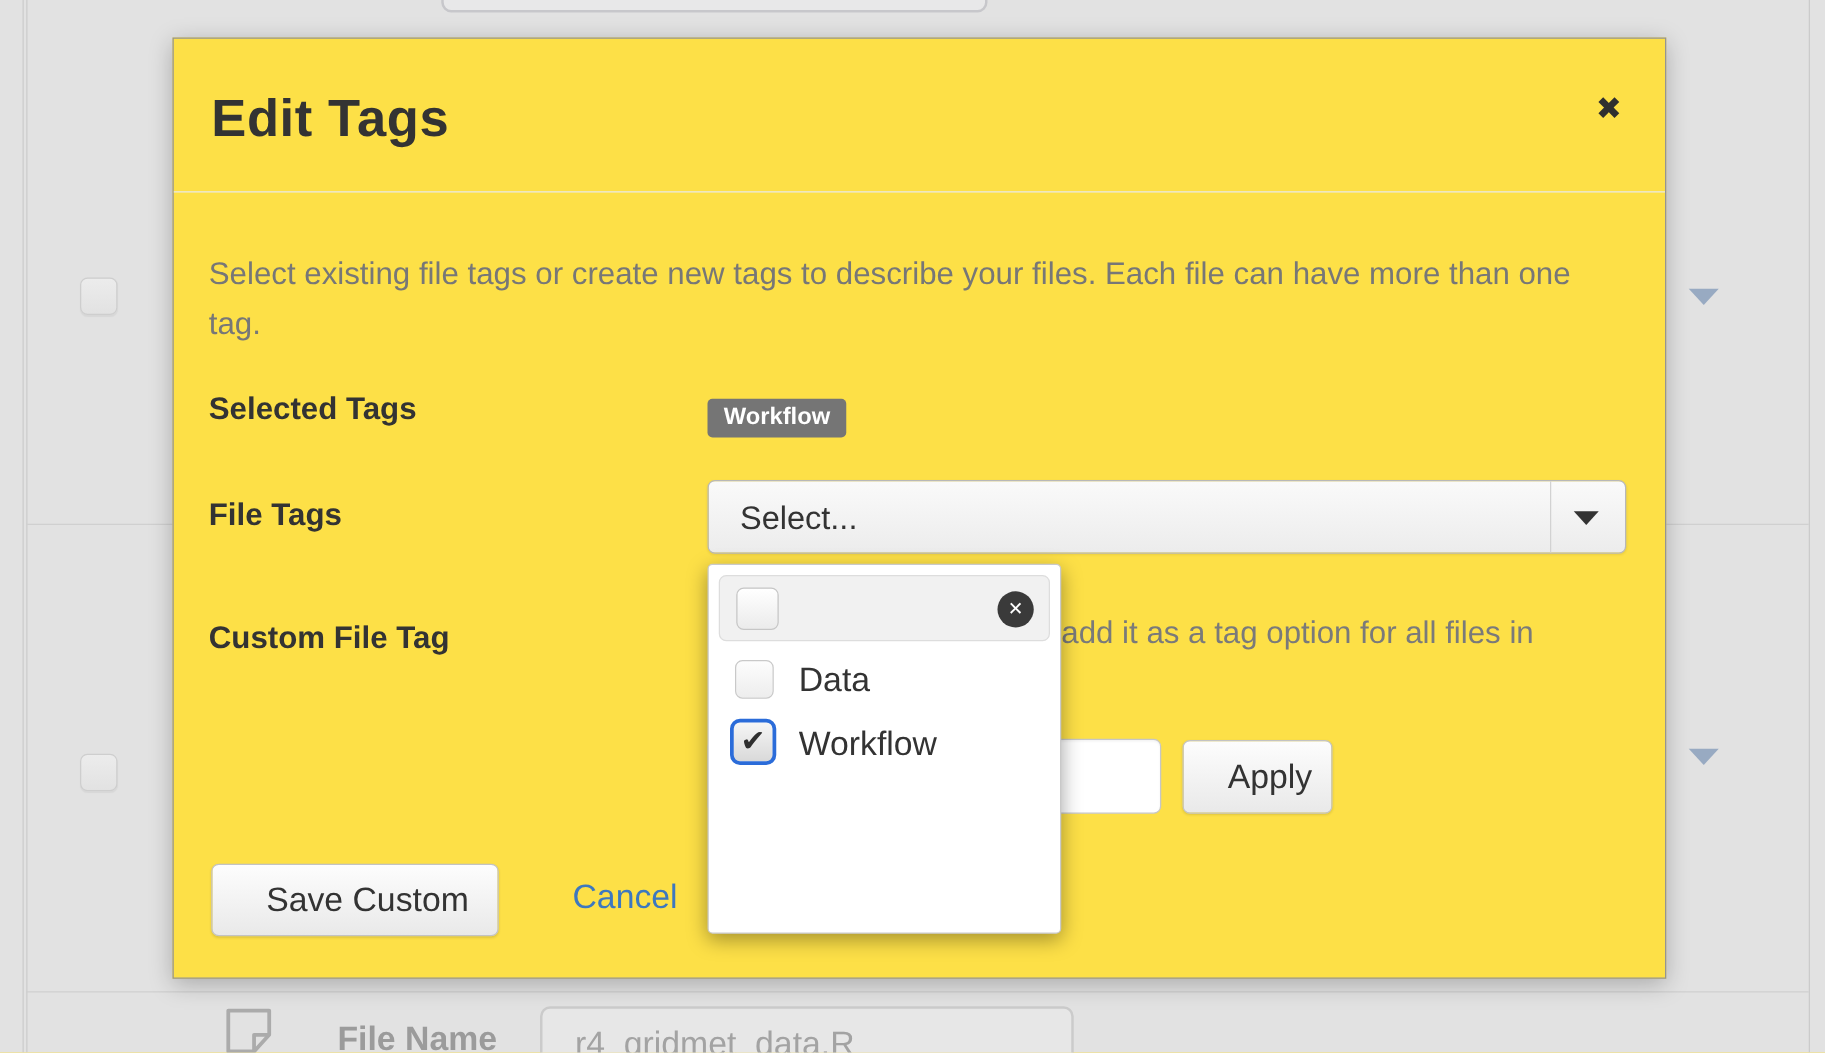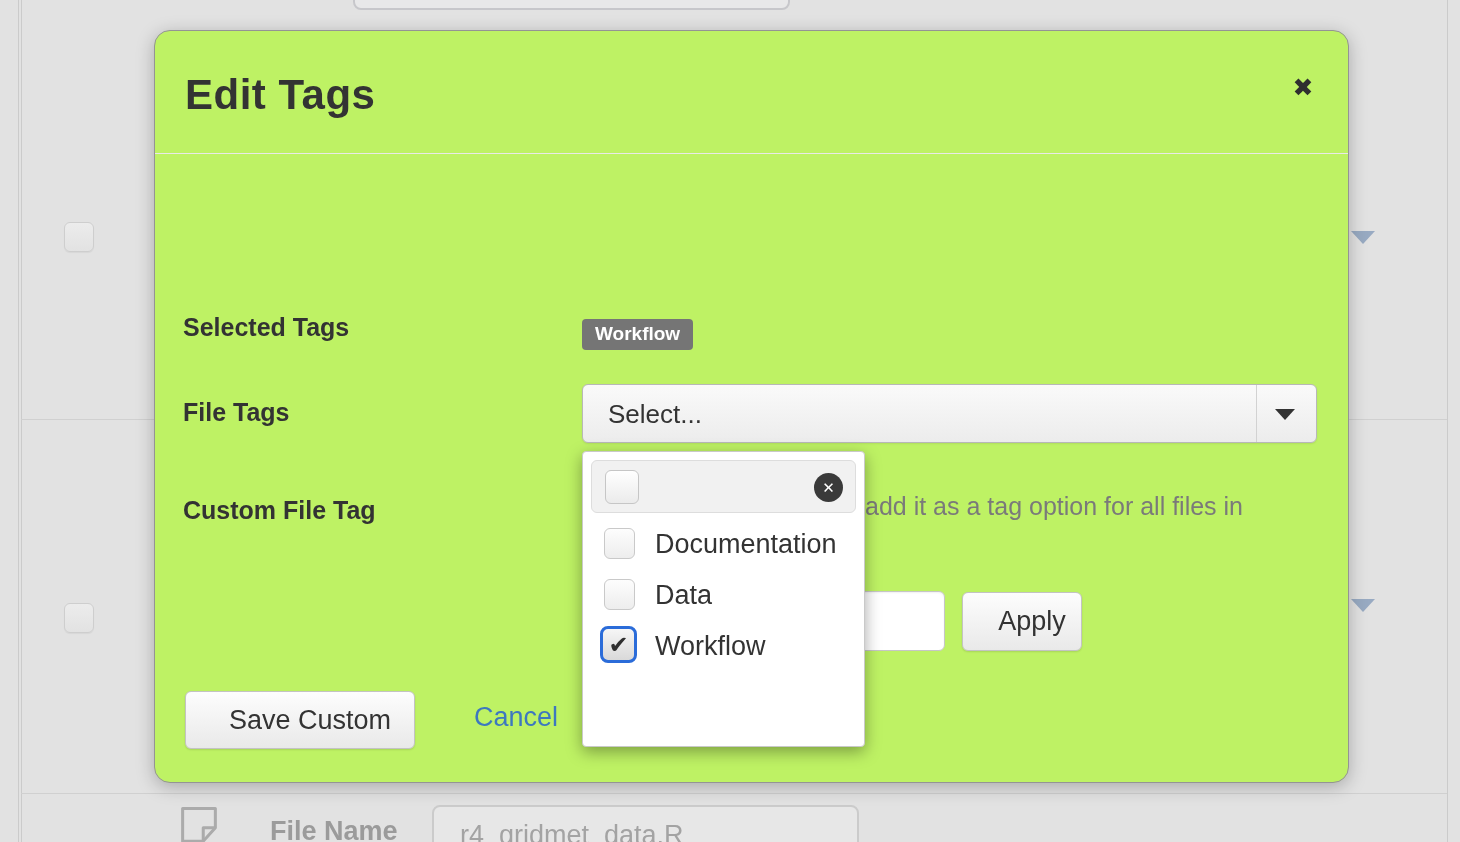--- a/index.html
+++ b/index.html
@@ -16,22 +16,22 @@
   .bg-caret { width:0; height:0; border-left:12px solid transparent; border-right:12px solid transparent;
               border-top:13px solid #98aac2; }
   .bg-input-partial { left:353px; top:-32px; width:437px; height:42px; border:2px solid #c7c7cb;
                       border-radius:8px; background:#e8e8e9; }
   .bg-bottom-input { left:432px; top:805px; width:427px; height:60px; border:2px solid #cbcbcb;
                      border-radius:8px; background:#e7e7e7; color:#a3a3a3; font-size:27px;
                      padding:0 26px; font-family:inherit; outline:none; }
   .bg-filename-label { left:270px; top:816px; font-size:27px; font-weight:bold; color:#9b9b9b; }
 
   
-  #modal { left:154px; top:30px; width:1195px; height:753px; background:#bef264;
-           border:1px solid #949494; border-radius:16px; z-index:10;
+  #modal { left:138px; top:30px; width:1195px; height:753px; background:#fde047;
+           border:1px solid #949494; border-radius:0; z-index:10;
            box-shadow:0 4px 18px rgba(0,0,0,0.25); }
   #modal-title { left:30px; top:40px; font-size:42px; font-weight:bold; color:#333333; letter-spacing:0.5px; }
   #modal-close { left:1128px; top:36px; width:40px; height:40px; font-size:25px; color:#2f2f2f;
                  text-align:center; line-height:40px; cursor:pointer; font-weight:bold; }
   #modal-divider { left:0; top:122px; width:1193px; height:1px; background:#e9e9e9; }
   #modal-desc { left:28px; top:168px; width:1120px; font-size:25px; line-height:40px; color:#777777; }
 
   .field-label { font-size:25px; font-weight:bold; color:#333333; }
 
   .tag-badge { left:427px; top:288px; background:#757575; color:#ffffff; font-size:19px; font-weight:bold;
@@ -110,20 +110,21 @@
   <div class="abs bg-filename-label">File Name</div>
   <input class="abs bg-bottom-input" readonly="" value="r4_gridmet_data.R" style="">
 </div>
 
 <div id="modal" class="abs">
 
   <div id="modal-title" class="abs">Edit Tags</div>
   <div id="modal-close" class="abs">✖</div>
   <div id="modal-divider" class="abs"></div>
 
+  <div id="modal-desc" class="abs">Select existing file tags or create new tags to describe your files. Each file can have more than one tag.</div>
 
   <div class="abs field-label" style="left:28px; top:282px;">Selected Tags</div>
   <div class="abs tag-badge">Workflow</div>
 
   <div class="abs field-label" style="left:28px; top:367px;">File Tags</div>
 
   <div id="file-tags-select" class="abs">
     <span class="placeholder">Select...</span>
     <span class="caret-box">
       <span class="caret"></span>
@@ -140,24 +141,20 @@
   <div id="cancel-link" class="abs">Cancel</div>
 
   <div id="dropdown-panel" class="abs">
     <div id="dropdown-header">
       <span class="hdr-checkbox"></span>
       <span id="dropdown-clear">✕</span>
     </div>
     <div id="dropdown-options">
         <div class="dd-option">
           <span class="dd-check"></span>
-          <span class="dd-label">Documentation</span>
-        </div>
-        <div class="dd-option">
-          <span class="dd-check"></span>
           <span class="dd-label">Data</span>
         </div>
         <div class="dd-option checked">
           <span class="dd-check">✔</span>
           <span class="dd-label">Workflow</span>
         </div>
       </div>
   </div>
 
 </div>

